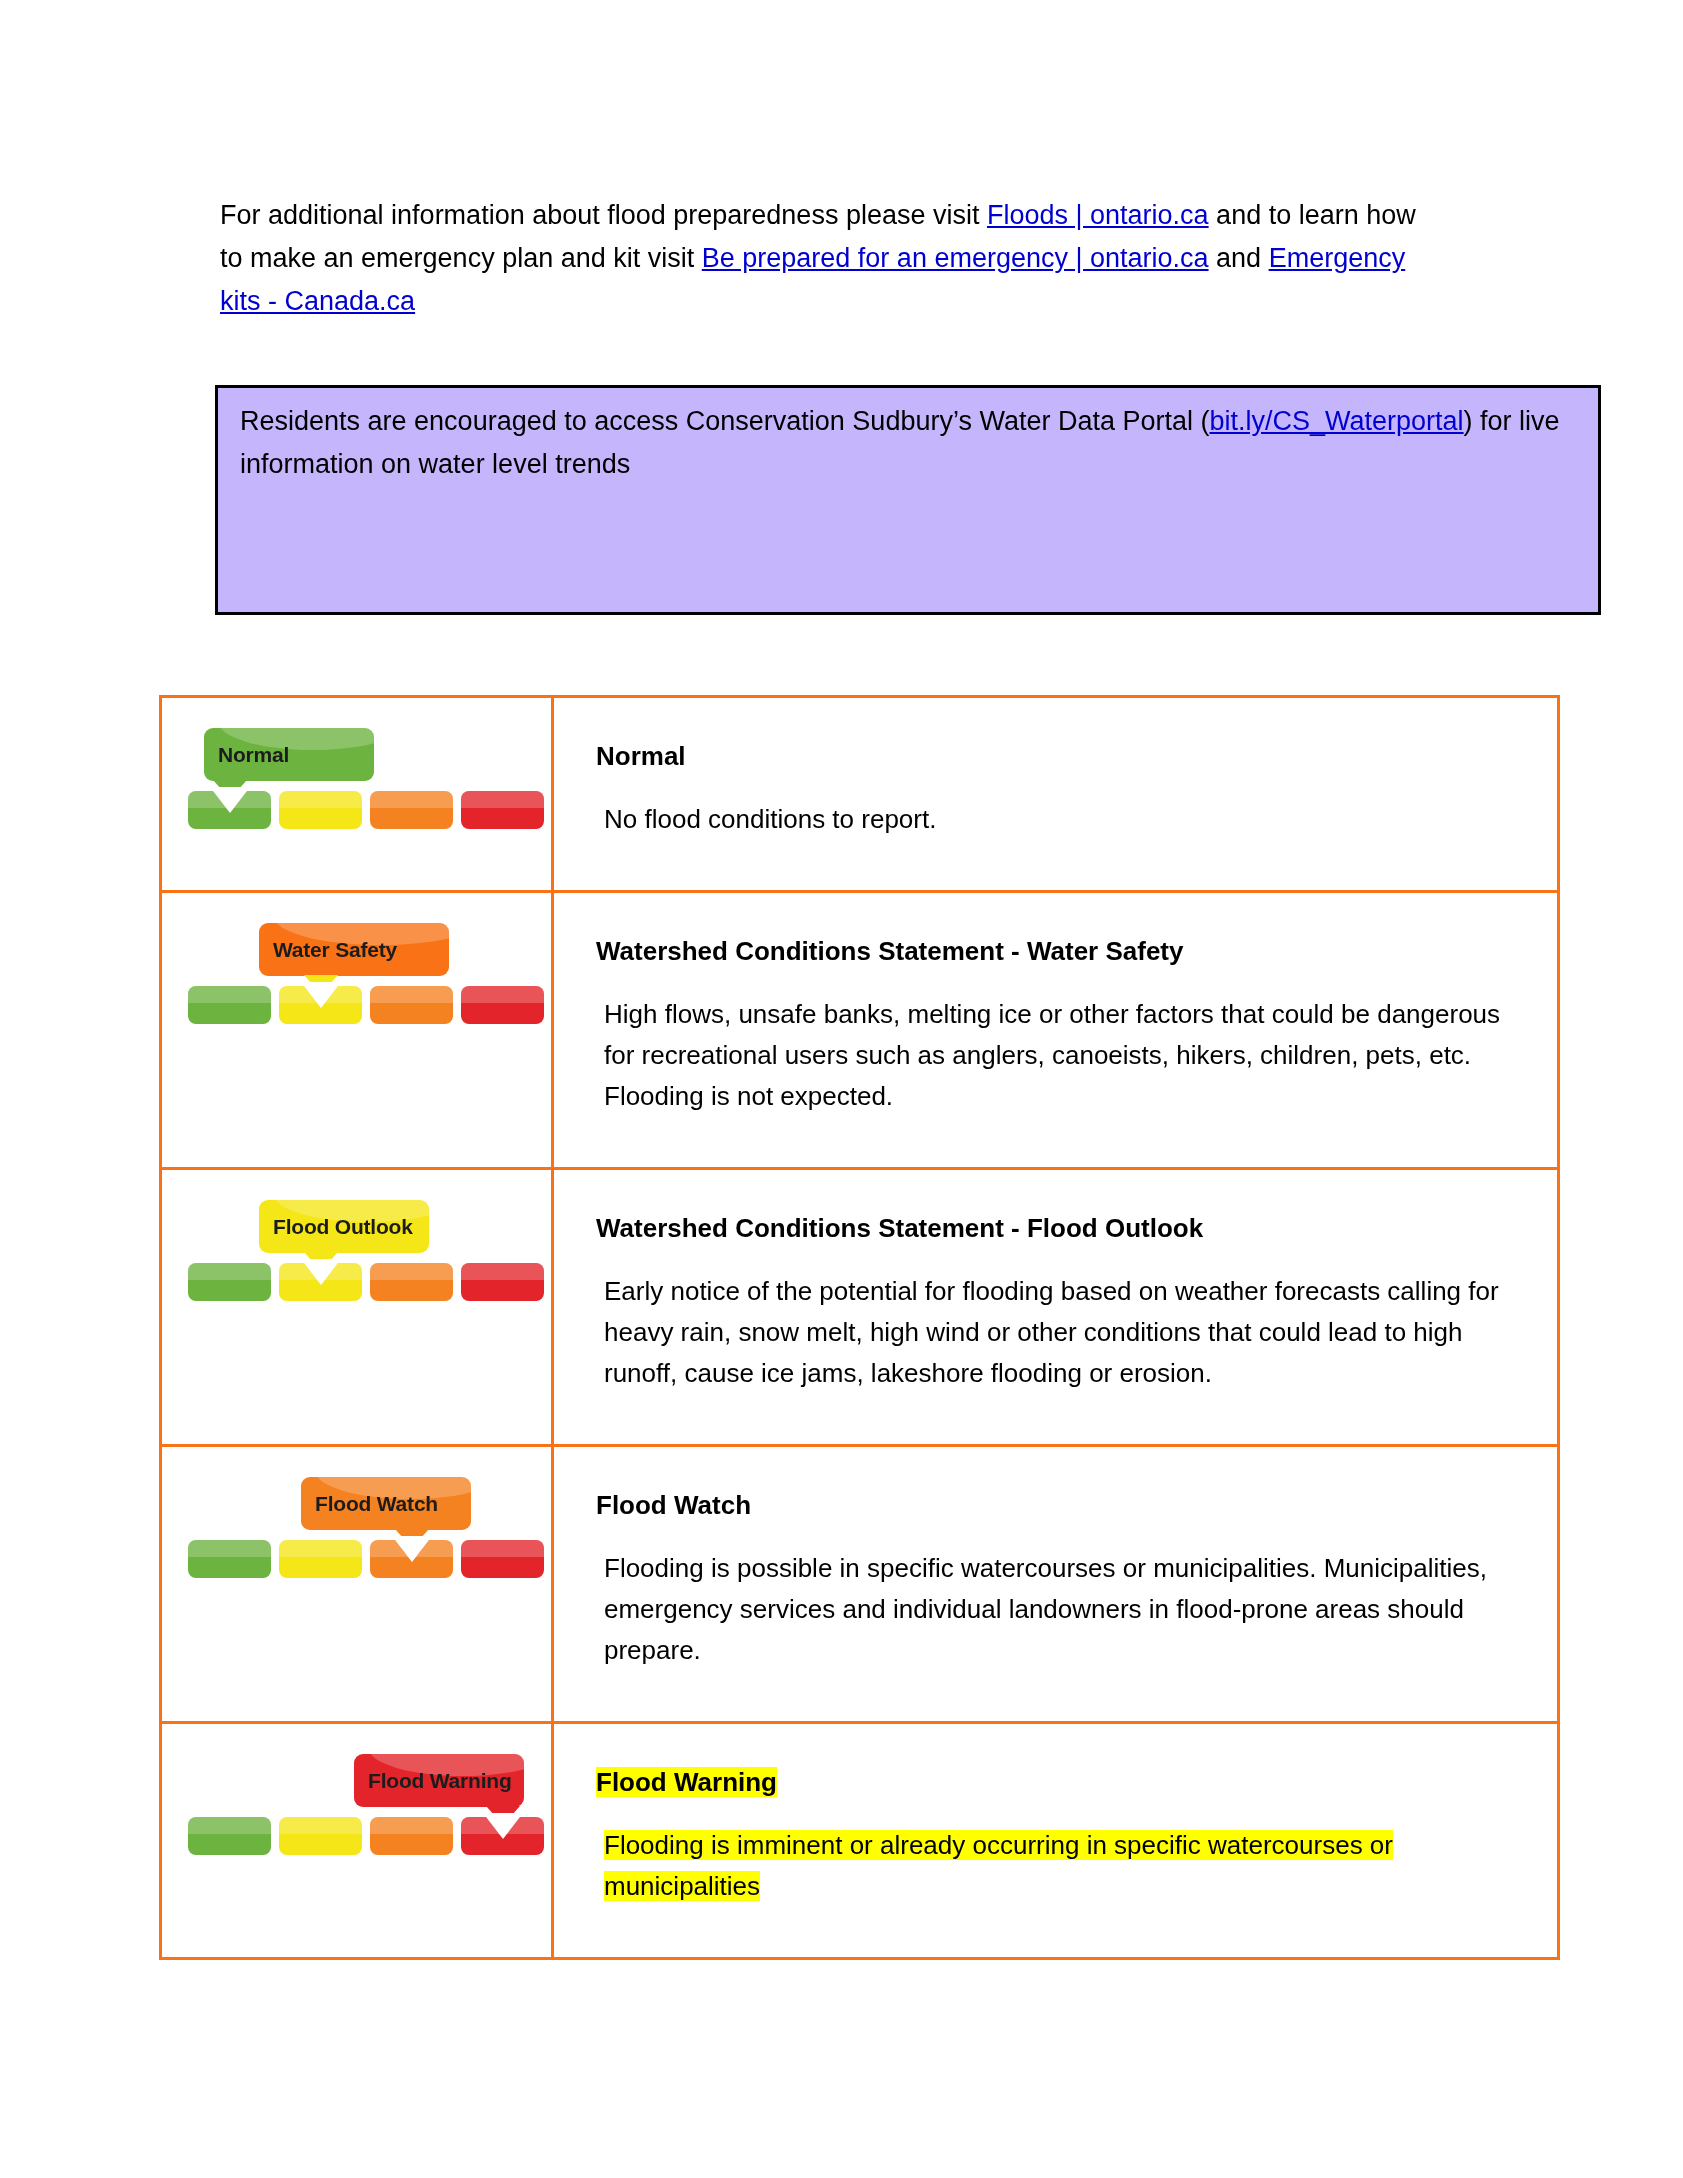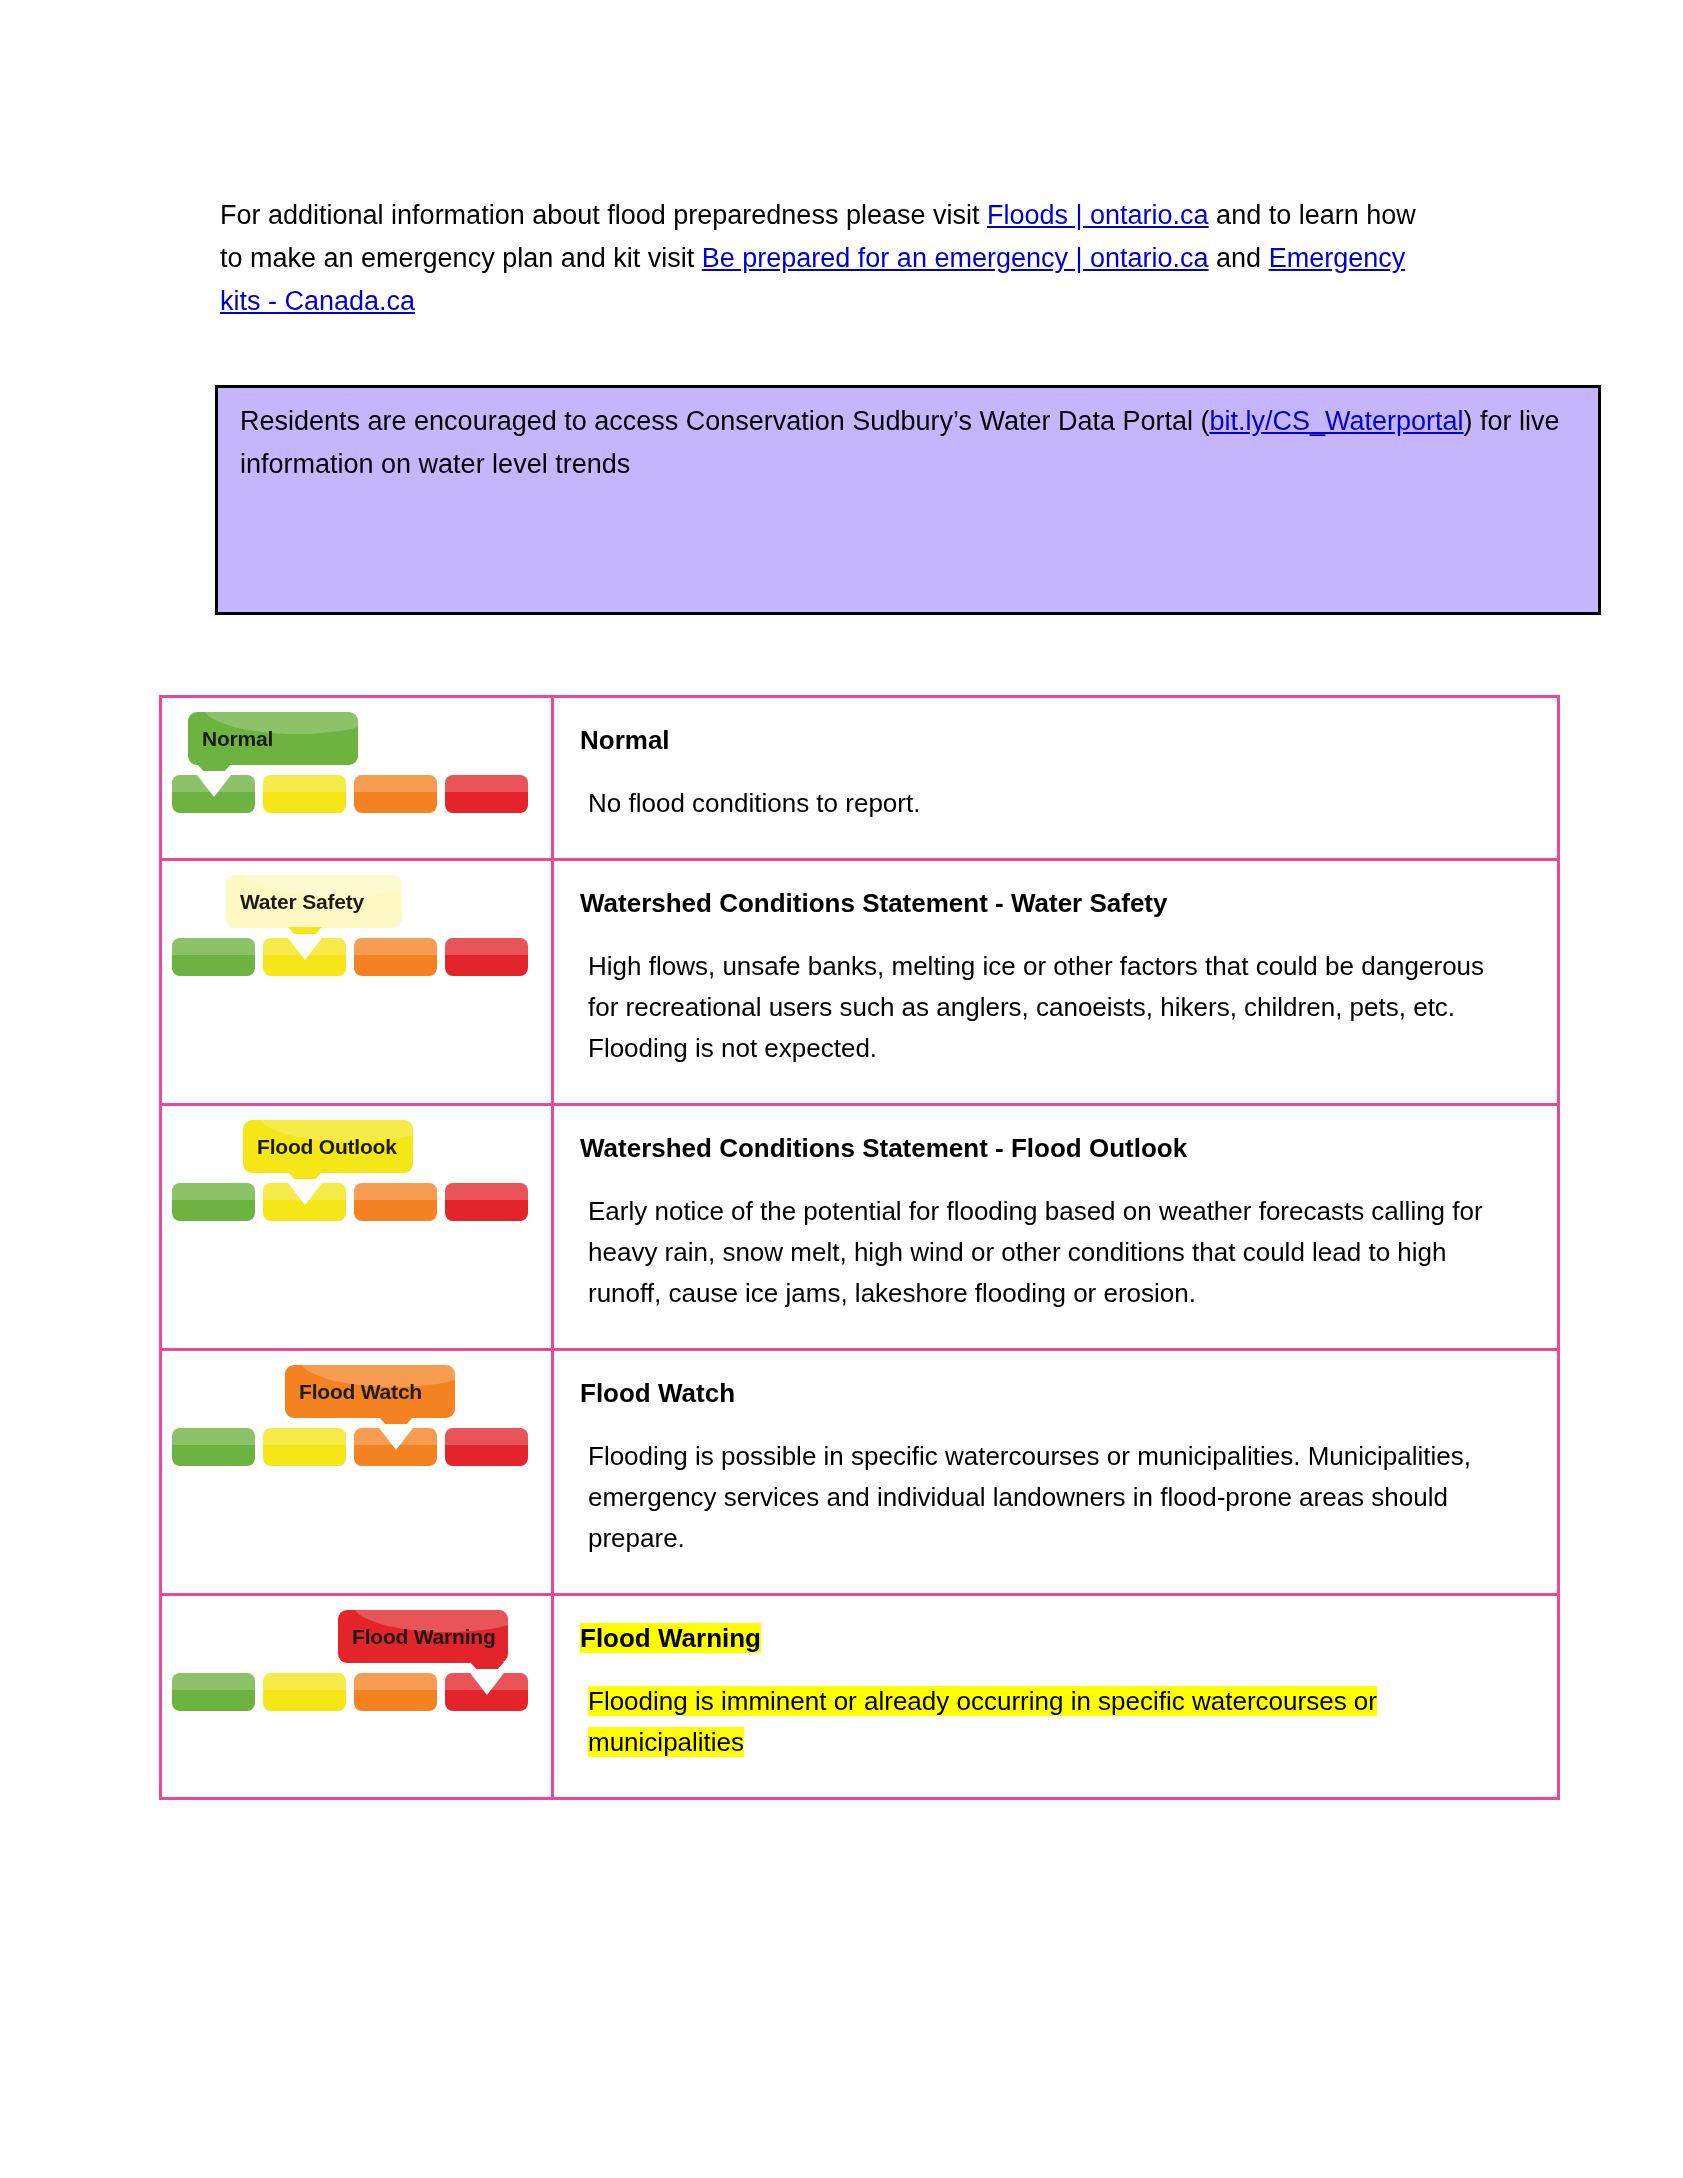--- a/index.html
+++ b/index.html
@@ -76,23 +76,23 @@
   
   .msg-table {
     position: absolute;
     left: 159px;
     top: 695px;
     width: 1398px;
     border-collapse: collapse;
     table-layout: fixed;
   }
   .msg-table td {
-    border: 3px solid #ec4899;
+    border: 3px solid #f97316;
     vertical-align: top;
-    padding: 0;
+    padding: 16px;
   }
   .col-graphic { width: 392px; }
   .col-text    { width: 1006px; }
 
   .cell-text {
     padding: 22px 30px 26px 26px;
     font-size: 26px;
     line-height: 41px;
   }
   .cell-text .title {
@@ -261,21 +261,21 @@
           <td>
             <div class="cell-text">
               <span class="title"><span>Normal</span></span>
               <span class="desc"><span>No flood conditions to report.</span></span>
             </div>
           </td>
         </tr>
         <tr>
           <td>
             <div class="graphic">
-              <div class="bubble" style="background: #fef9c3; left: 54px; width: 176px;">
+              <div class="bubble" style="background: #f97316; left: 71px; width: 190px;">
                 <div class="sheen"></div>
                 <span class="bubble-label">Water Safety</span>
               </div>
               <div class="bubble-tail" style="color: rgb(245, 230, 24); left: 116px;"></div>
               <div class="bar">
                 <div class="seg seg-0" style="background: rgb(108, 179, 63);">
                   <div class="seg-sheen"></div>
                 </div>
                 <div class="seg seg-1" style="background: rgb(245, 230, 24);">
                   <div class="seg-sheen"></div>

